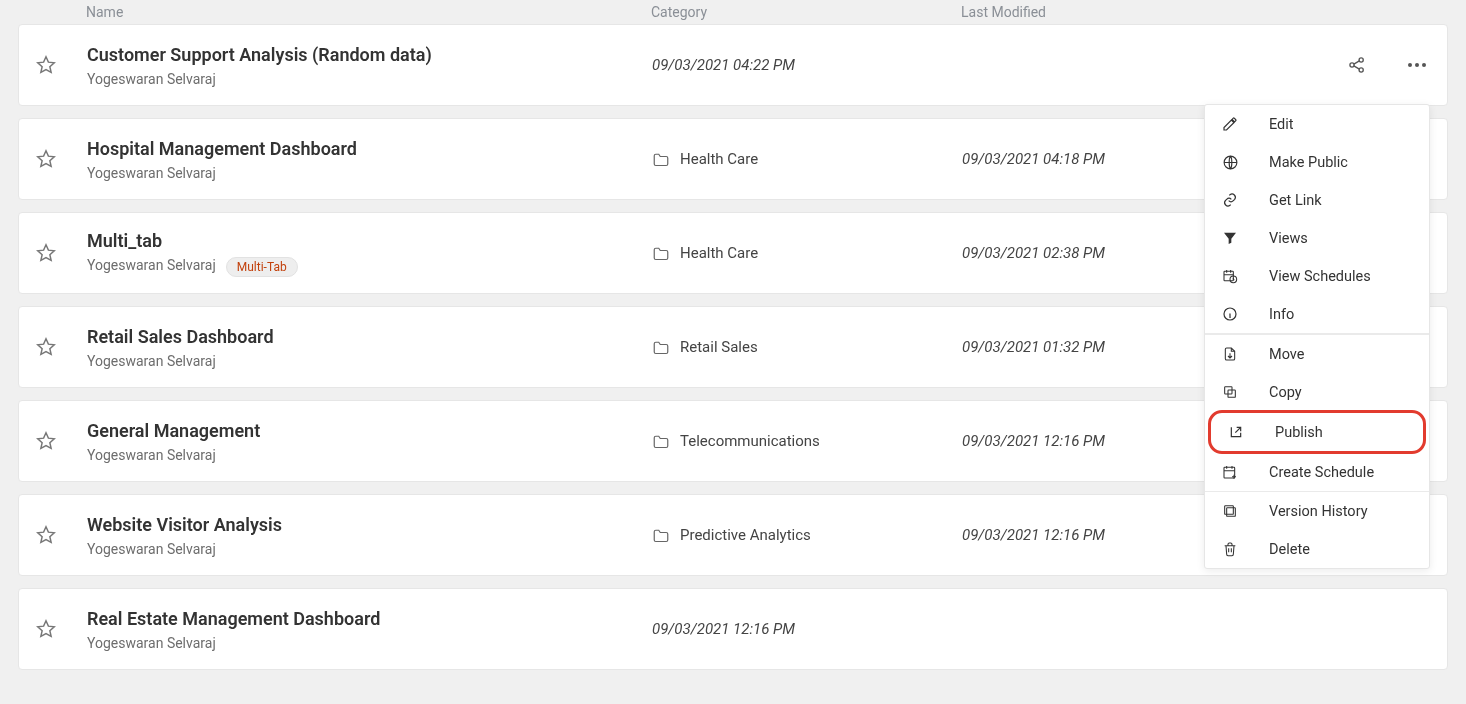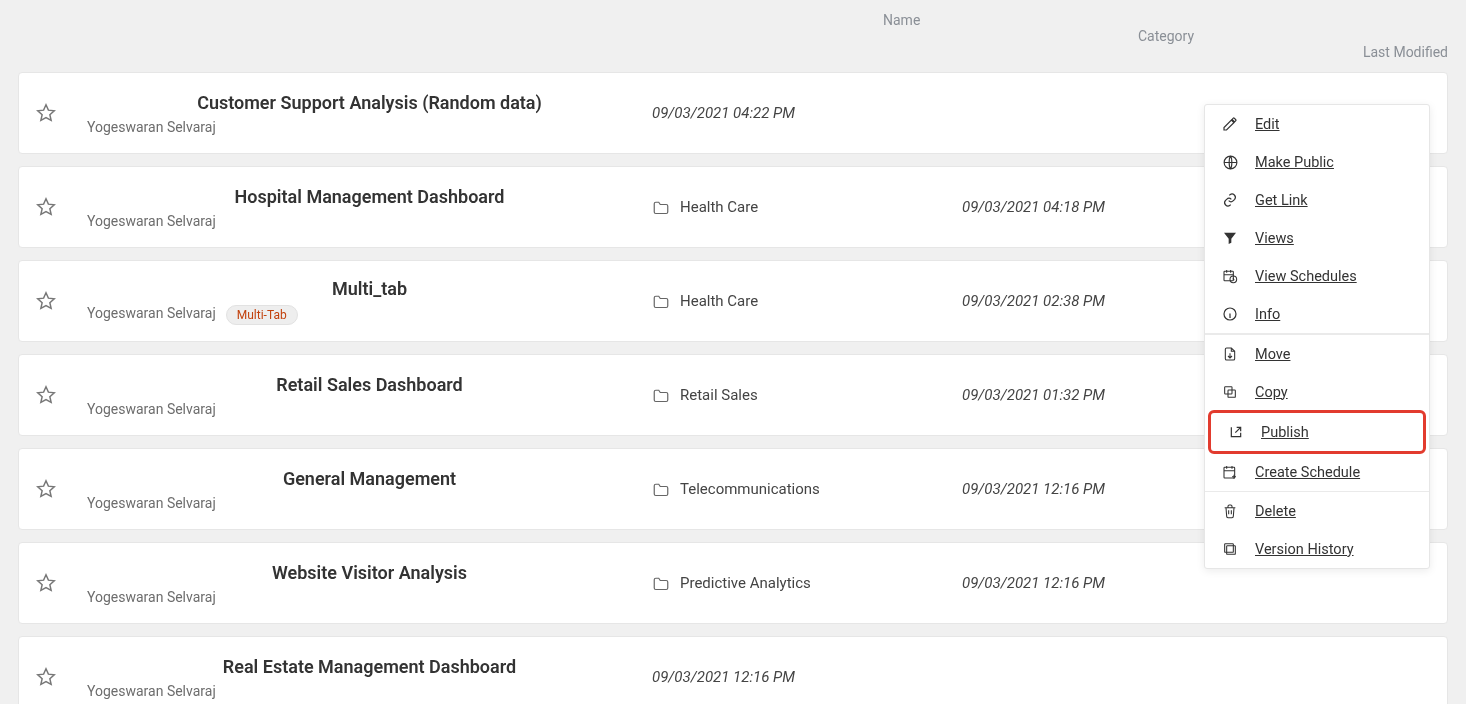--- a/index.html
+++ b/index.html
@@ -10,43 +10,42 @@
     height: 704px;
     overflow: hidden;
     position: relative;
   }
   .container {
     padding: 0 18px 18px 18px;
   }
   .header-row {
     display: flex;
     align-items: flex-end;
-    padding: 12px 0;
-    flex-direction: column;
+    padding: 4px 0;
   }
   .header-row .col-name { color:#8a8f96; font-size:14px; margin-left:68px; width: 565px; }
   .header-row .col-category { color:#8a8f96; font-size:14px; width: 310px; }
   .header-row .col-modified { color:#8a8f96; font-size:14px; }
 
   .rows { display:flex; flex-direction:column; gap:12px; }
   .row {
     background:#fff;
     border:1px solid #e6e6e6;
     border-radius:4px;
     display:flex;
     align-items:center;
     height:82px;
     padding: 0 20px 0 16px;
   }
   .star-col { width:52px; display:flex; align-items:center; justify-content:flex-start; }
   .star {
     width:22px; height:22px; color:#777; cursor:pointer;
   }
   .name-col { width:565px; display:flex; flex-direction:column; gap:6px; }
-  .item-title { color:#333; font-size:18px; font-weight:600;text-align:center; }
+  .item-title { color:#333; font-size:18px; font-weight:600; }
   .item-sub { display:flex; align-items:flex-start; gap:10px; }
   .item-owner { color:#6d6d6d; font-size:14px; }
   .tag {
     background:#eee; border:1px solid #e2e2e2; color:#c2410c;
     font-size:12px; padding:2px 10px; border-radius:12px;
   }
   .category-col { width:310px; display:flex; align-items:center; gap:10px; color:#444; font-size:15px; }
   .folder-icon { width:18px; height:14px; color:#666; flex-shrink:0; }
   .modified-col { width:300px; color:#444; font-size:15px;font-style:italic; }
   .actions-col { flex:1; display:flex; align-items:center; justify-content:flex-end; gap:40px; }
@@ -58,32 +57,31 @@
     position:absolute;
     top:104px; left:1204px;
     width:226px;
     background:#fff;
     border:1px solid #e6e6e6;
     border-radius:3px;
     box-shadow:0 2px 8px rgba(0,0,0,0.08);
     z-index:10;
   }
   .menu-item {
-    display:flex; align-items:center; gap:16px;
+    display:flex; align-items:center; gap:30px;
     padding:10px 16px;
     font-size:14.5px; color:#333;
     cursor:pointer;
-    text-decoration:underline;
   }
   .menu-icon { width:18px; height:18px; flex-shrink:0; color:#333; display:flex; align-items:center; justify-content:center; }
   .menu-divider { height:1px; background:#eaeaea; margin:0; }
   .menu-highlight {
     border:3px solid #e23b2e;
     margin: -1px 3px;
-    border-radius:6px;
+    border-radius:14px;
   }
 </style>
 </head>
 <body>
 
 <div class="container">
 
   <div class="header-row">
     <div class="col-name">Name</div>
     <div class="col-category">Category</div>
@@ -337,27 +335,27 @@
           <path d="M7 3v4M15 3v4M3 10h16"></path>
           <path d="M18 16v6M15 19h6"></path>
         </svg>
     </span>
     <span>Create Schedule</span>
   </div>
   <div class="menu-divider"></div>
   <div class="menu-item">
     <span class="menu-icon">
       <svg viewBox="0 0 24 24" width="16" height="16" fill="none" stroke="currentColor" stroke-width="1.6">
-          <path d="M4 7h16M9 7V5a2 2 0 0 1 2-2h2a2 2 0 0 1 2 2v2M6 7l1 13a2 2 0 0 0 2 2h6a2 2 0 0 0 2-2l1-13M10 11v6M14 11v6"></path>
-        </svg>
-    </span>
-    <span>Delete</span>
-  </div>
-  <div class="menu-item">
-    <span class="menu-icon">
-      <svg viewBox="0 0 24 24" width="16" height="16" fill="none" stroke="currentColor" stroke-width="1.6">
           <rect x="7" y="7" width="13" height="13" rx="1"></rect>
           <rect x="4" y="4" width="13" height="13" rx="1"></rect>
         </svg>
     </span>
     <span>Version History</span>
   </div>
+  <div class="menu-item">
+    <span class="menu-icon">
+      <svg viewBox="0 0 24 24" width="16" height="16" fill="none" stroke="currentColor" stroke-width="1.6">
+          <path d="M4 7h16M9 7V5a2 2 0 0 1 2-2h2a2 2 0 0 1 2 2v2M6 7l1 13a2 2 0 0 0 2 2h6a2 2 0 0 0 2-2l1-13M10 11v6M14 11v6"></path>
+        </svg>
+    </span>
+    <span>Delete</span>
+  </div>
 </div>
 
 </body></html>

